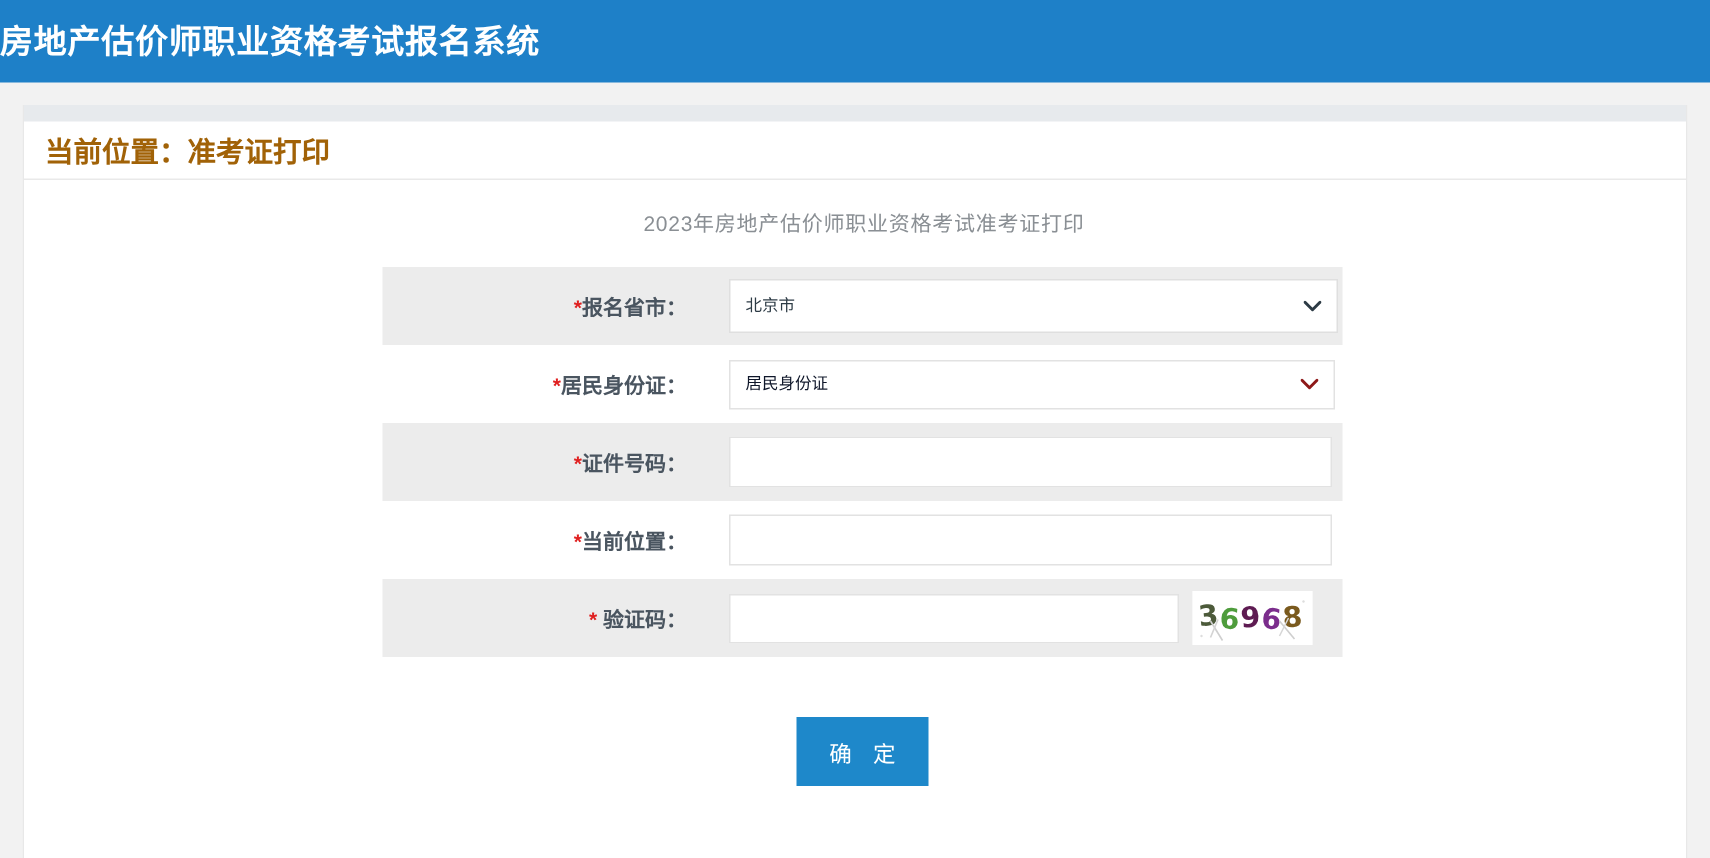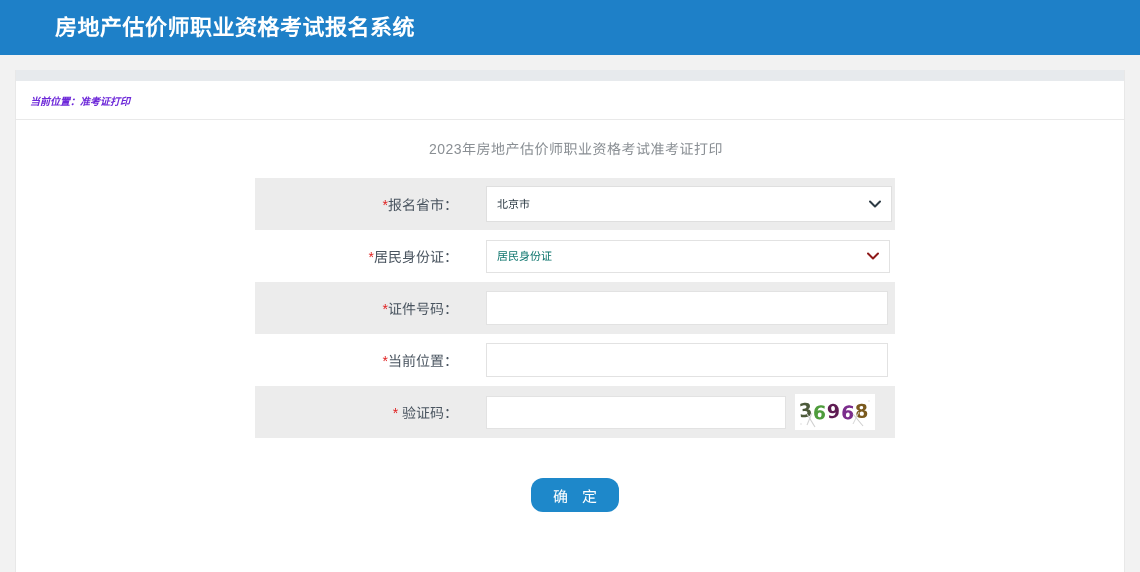--- a/index.html
+++ b/index.html
@@ -18,21 +18,20 @@
 
   
   .app-header {
     height: 55px;
     background: #1e80c8;
     display: flex;
     align-items: center;
     box-sizing: border-box;
   }
   .app-title {
-    margin-left: 55px;
     color: #ffffff;
     font-size: 22px;
     font-weight: bold;
     letter-spacing: 0.5px;
     line-height: 1;
     white-space: nowrap;
   }
 
   
   .page-card {
@@ -54,25 +53,24 @@
   
   .breadcrumb-bar {
     height: 39px;
     border-bottom: 1px solid #e9e9e9;
     display: flex;
     align-items: center;
     box-sizing: border-box;
   }
   .breadcrumb {
     margin-left: 14px;
-    font-size: 10px;
+    font-size: 19px;
     font-weight: bold;
-    color: #6d28d9;
+    color: #a16207;
     white-space: nowrap;
-    font-style: italic;
   }
 
   
   .form-area {
     padding-top: 22px;
   }
   .form-title {
     text-align: center;
     font-size: 14px;
     color: #8a8f94;
@@ -100,20 +98,21 @@
     height: 52px;
   }
   td.label-cell {
     width: 215px;
     text-align: right;
     padding-right: 12px;
     box-sizing: border-box;
     font-size: 14px;
     color: #4a5560;
     white-space: nowrap;
+    font-weight: bold;
   }
   td.field-cell {
     padding-left: 16px;
     padding-right: 6px;
     box-sizing: border-box;
   }
   .req-star {
     color: #e02020;
     font-size: 14px;
   }
@@ -153,21 +152,21 @@
     transform: translateY(-50%);
     pointer-events: none;
     width: 12px;
     height: 8px;
     display: block;
   }
   .sel-wrap.wide  .sel-input { width: 406px; height: 36px; border-color: #dfdfdf; }
   .sel-wrap.wide           { width: 406px; }
 
   .sel-dark  { color: #2d3b45; }
-  .sel-maroon{ color: #0f766e; }
+  .sel-maroon{ color: #0f172a; }
 
   .txt-wide  { width: 402px; height: 34px; }
 
   
   .captcha-line {
     display: flex;
     align-items: center;
   }
   .captcha-input {
     width: 300px;
@@ -187,23 +186,23 @@
   
   .submit-wrap {
     text-align: center;
     margin-top: 40px;
     padding-left: 10px;
   }
   .btn-submit {
     background: #1e88ca;
     color: #ffffff;
     border: none;
-    border-radius: 12px;
+    border-radius: 0;
     width: 88px;
-    height: 34px;
+    height: 46px;
     font-size: 15px;
     letter-spacing: 5px;
     text-indent: 5px;
     cursor: pointer;
     font-family: "Liberation Sans", "DejaVu Sans", sans-serif;
   }
 </style>
 </head>
 <body>
 

